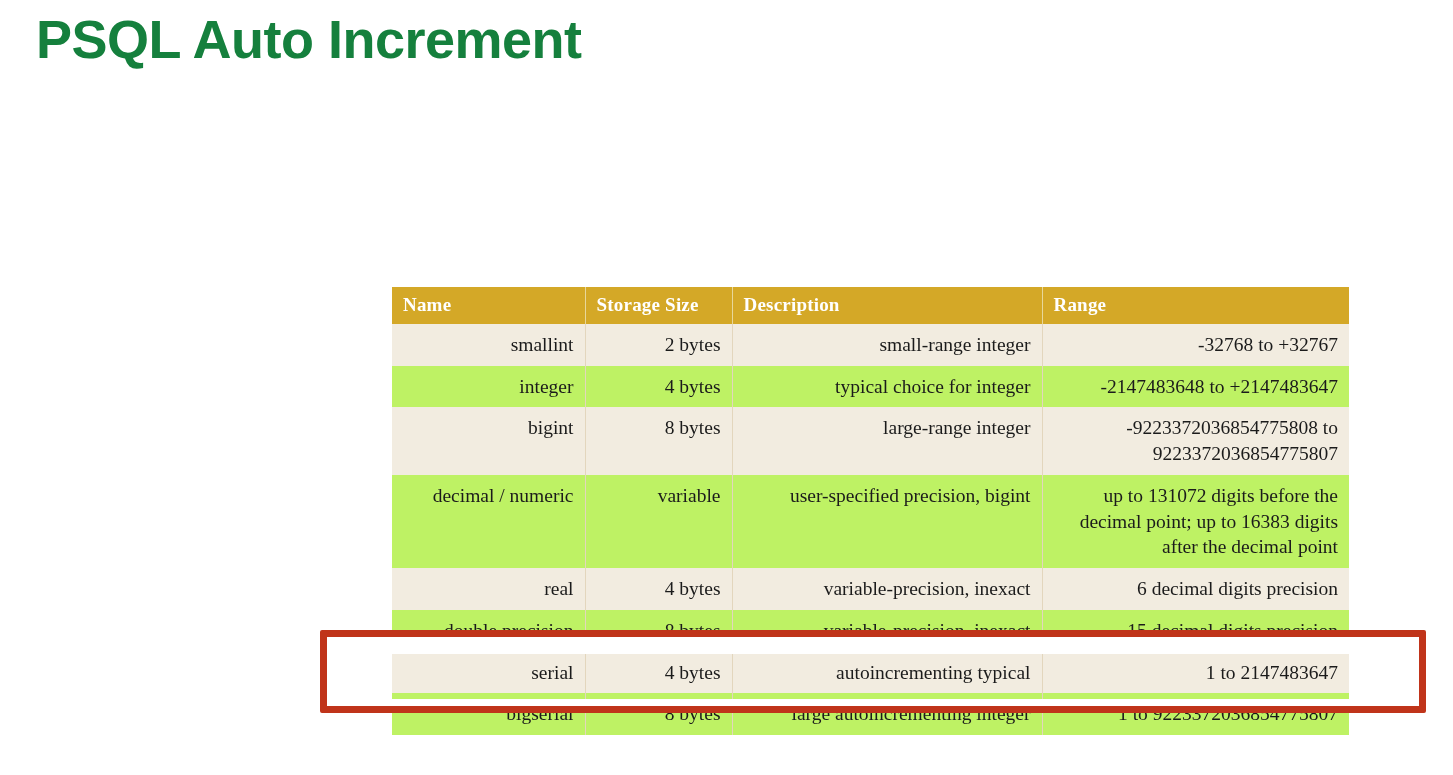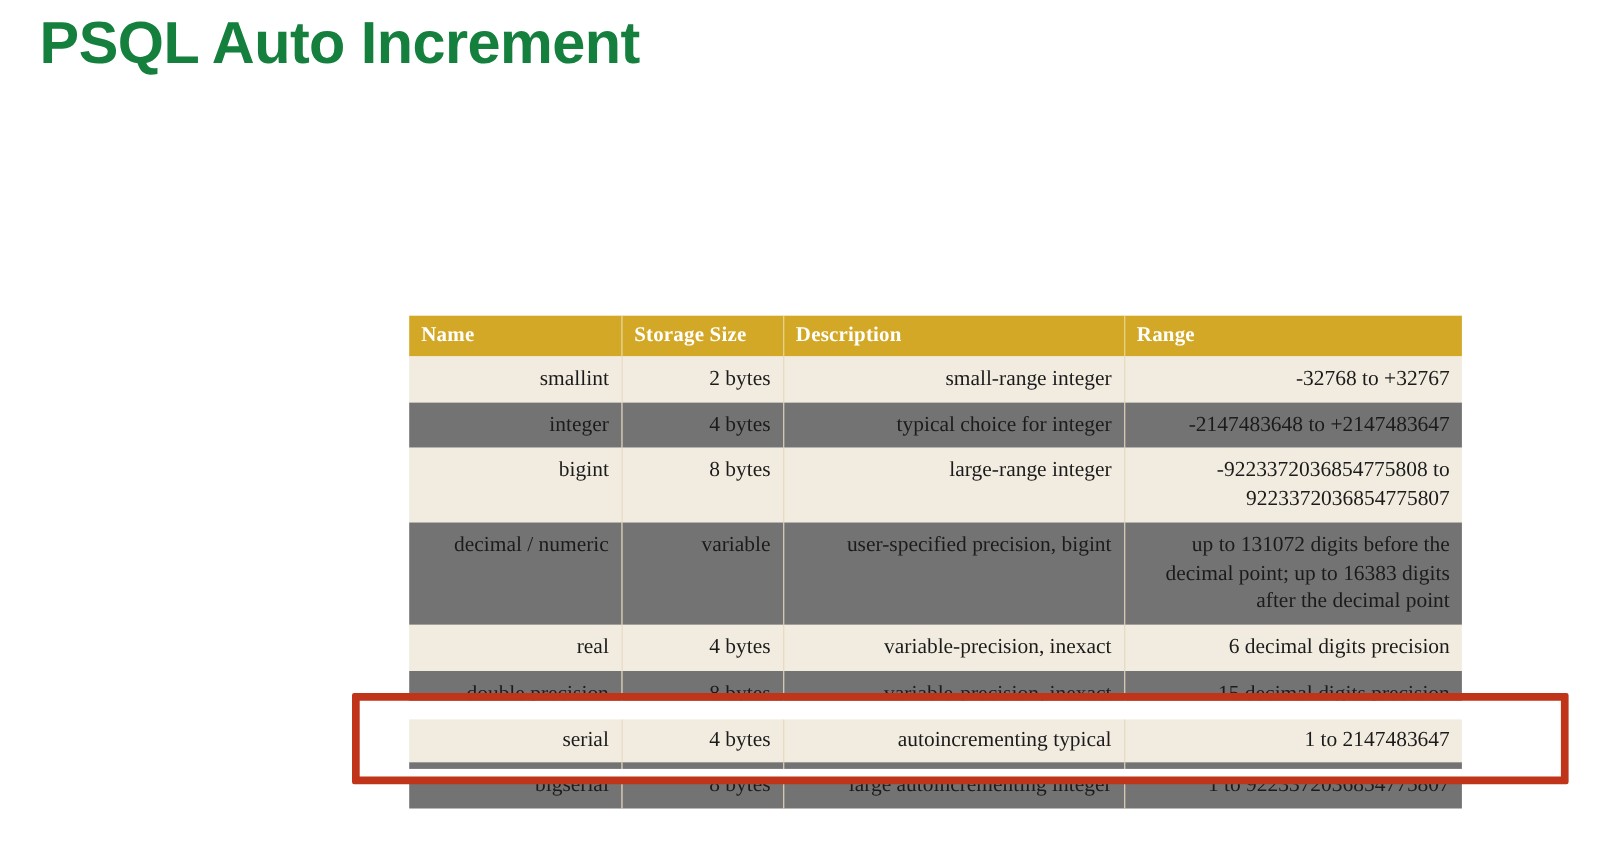--- a/index.html
+++ b/index.html
@@ -38,21 +38,21 @@
     left: 28px;
     top: 150px;
     font-size: 33px;
     font-weight: 400;
     color: #3d3d3d;
     white-space: nowrap;
   }
 
   .table-wrap {
     position: absolute;
-    left: 372px;
+    left: 392px;
     top: 287px;
     width: 809px;
   }
 
   table.pg-table {
     border-collapse: collapse;
     width: 957px;
     font-family: "Liberation Serif", serif;
     font-size: 19.5px;
     color: #1b1b1b;
@@ -74,21 +74,21 @@
   table.pg-table td {
     padding: 8px 11px;
     vertical-align: top;
     border-right: 1px solid #e3d6bd;
     line-height: 1.32;
     text-align: right;
   }
   table.pg-table td:last-child { border-right: none; }
 
   tr.row-odd td  { background: #f2ece0; }
-  tr.row-even td { background: #737373; }
+  tr.row-even td { background: #bef264; }
 
   col.c-name  { width: 193px; }
   col.c-size  { width: 147px; }
   col.c-desc  { width: 310px; }
   col.c-range { width: 307px; }
 
   
   .highlight-box {
     position: absolute;
     left: 320px;

